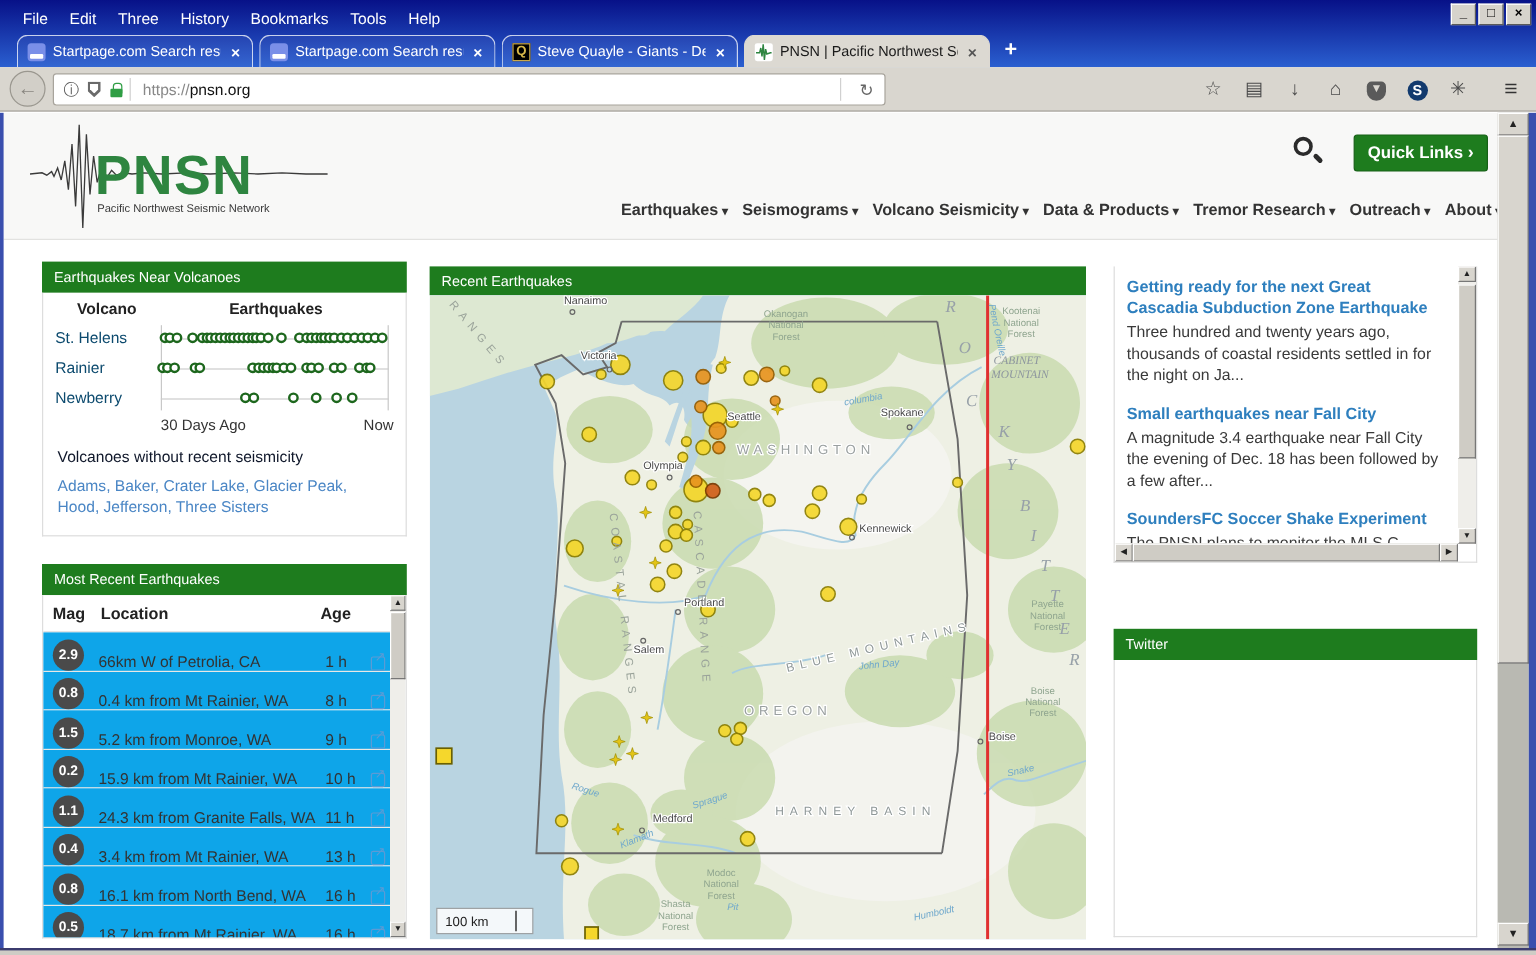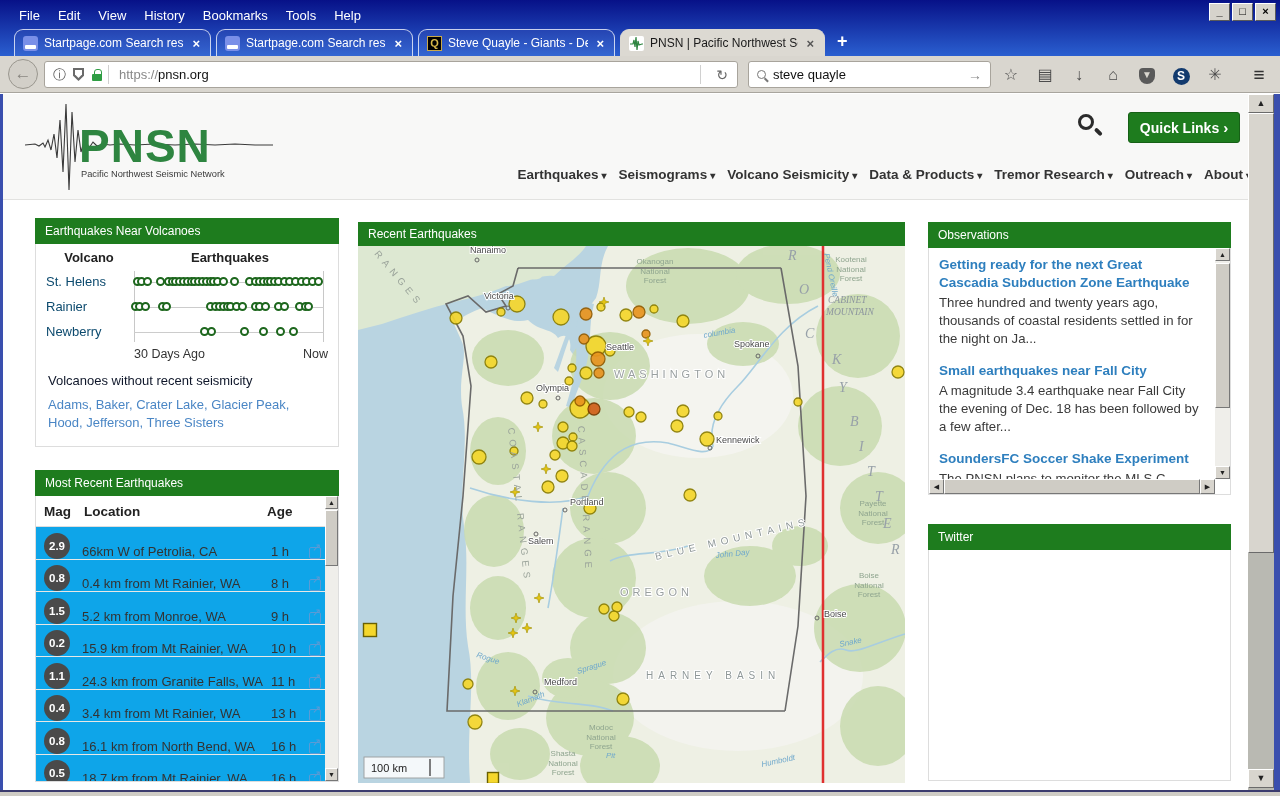--- a/index.html
+++ b/index.html
@@ -165,21 +165,21 @@
 </style>
 </head>
 <body>
 
 <div class="win" data-name="browser-window">
 
   <div class="chrome-top" data-name="window-titlebar">
     <div class="menubar" id="menubar" data-name="menu-bar">
         <span class="menu-item" data-name="menu-file">File</span>
         <span class="menu-item" data-name="menu-edit">Edit</span>
-        <span class="menu-item" data-name="menu-view">View</span>
+        <span class="menu-item" data-name="menu-view">Three</span>
         <span class="menu-item" data-name="menu-history">History</span>
         <span class="menu-item" data-name="menu-bookmarks">Bookmarks</span>
         <span class="menu-item" data-name="menu-tools">Tools</span>
         <span class="menu-item" data-name="menu-help">Help</span>
       </div>
     <div class="win-controls" id="wincontrols" data-name="window-controls">
         <div class="win-btn" data-name="minimize-button">_</div>
         <div class="win-btn" data-name="maximize-button">□</div>
         <div class="win-btn" data-name="close-button">×</div>
       </div>
@@ -215,25 +215,20 @@
   <div class="toolbar" data-name="navigation-toolbar">
     <div class="back-btn" data-name="back-button">←</div>
     <div class="urlbar" data-name="url-bar">
       <span class="info-icon" data-name="page-info-icon">ⓘ</span>
       <span class="shield-icon" data-name="tracking-shield-icon"></span>
       <span class="lock-icon" data-name="https-lock-icon"></span>
       <span class="sep" data-name="divider"></span>
       <span class="url-text" data-name="url-text"><span class="url-prefix">https://</span><span class="url-domain">pnsn.org</span></span>
       <span class="sep" data-name="divider"></span>
       <span class="reload-icon" data-name="reload-icon">↻</span>
-    </div>
-    <div class="searchbar" data-name="search-bar">
-      <span class="mag-icon" data-name="search-icon"></span>
-      <span class="search-text" data-name="search-input">steve quayle</span>
-      <span class="go-arrow" data-name="search-go-icon">→</span>
     </div>
     <div class="tool-icons" id="toolicons" data-name="toolbar-icons">
         <div class="tool-icon" data-name="bookmark-star-icon">☆</div>
         <div class="tool-icon" data-name="bookmarks-menu-icon">▤</div>
         <div class="tool-icon" data-name="downloads-icon">↓</div>
         <div class="tool-icon" data-name="home-icon">⌂</div>
         <div class="tool-icon" data-name="pocket-icon"><span>▼</span></div>
         <div class="tool-icon" data-name="startpage-addon-icon"><span>S</span></div>
         <div class="tool-icon" data-name="sync-icon">✳</div>
         <div class="tool-icon" data-name="menu-icon">≡</div>
@@ -610,21 +605,20 @@
           <g data-name="map-scale">
             <rect x="6" y="511" width="80" height="21" fill="#ffffff" opacity="0.85" stroke="#9a9a9a"></rect>
             <line x1="72" y1="513" x2="72" y2="530" stroke="#555" stroke-width="1.5"></line>
             <text x="13" y="526" font-size="11" fill="#222">100 km</text>
           </g>
         </svg>
       </div>
     </div>
 
     <div class="obs-panel" data-name="observations-panel">
-      <div class="panel-hdr" data-name="panel-title">Observations</div>
       <div class="panel-body obs-body">
         <div class="obs-content" id="obscontent">
             <div class="obs-title" data-name="observation-title-link">Getting ready for the next Great Cascadia Subduction Zone Earthquake</div>
             <div class="obs-text" data-name="observation-snippet">Three hundred and twenty years ago, thousands of coastal residents settled in for the night on Ja...</div>
             <div class="obs-title" data-name="observation-title-link">Small earthquakes near Fall City</div>
             <div class="obs-text" data-name="observation-snippet">A magnitude 3.4 earthquake near Fall City the evening of Dec. 18 has been followed by a few after...</div>
             <div class="obs-title" data-name="observation-title-link">SoundersFC Soccer Shake Experiment</div>
             <div class="obs-text clipped" data-name="observation-snippet">The PNSN plans to monitor the MLS C...</div>
           </div>
         <div class="obs-vscroll" data-name="observations-vertical-scrollbar">

